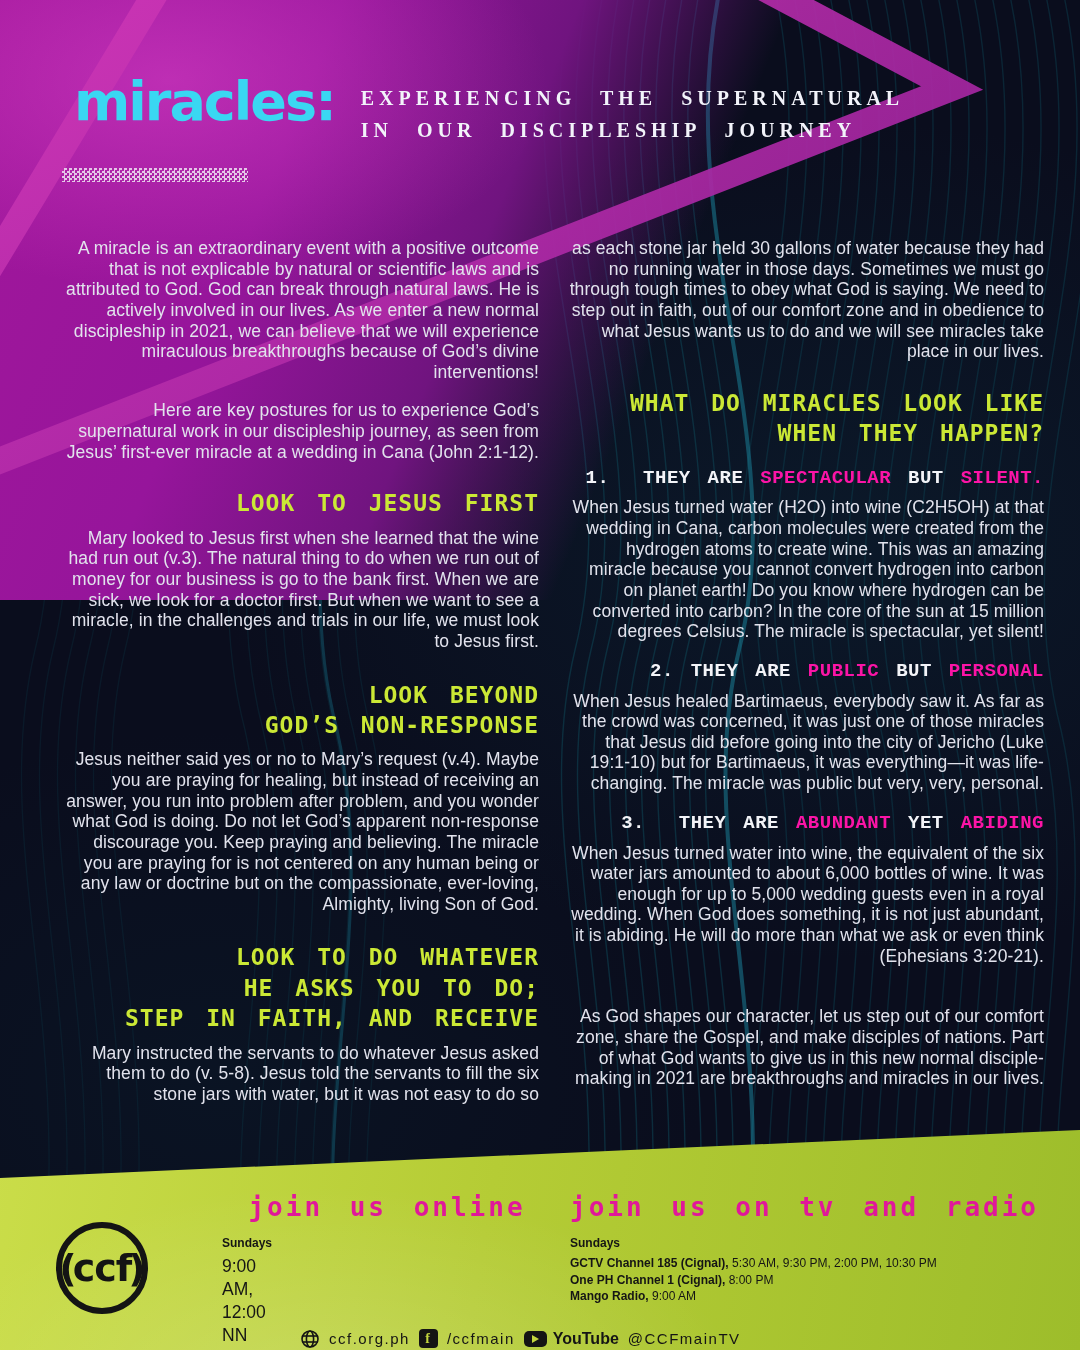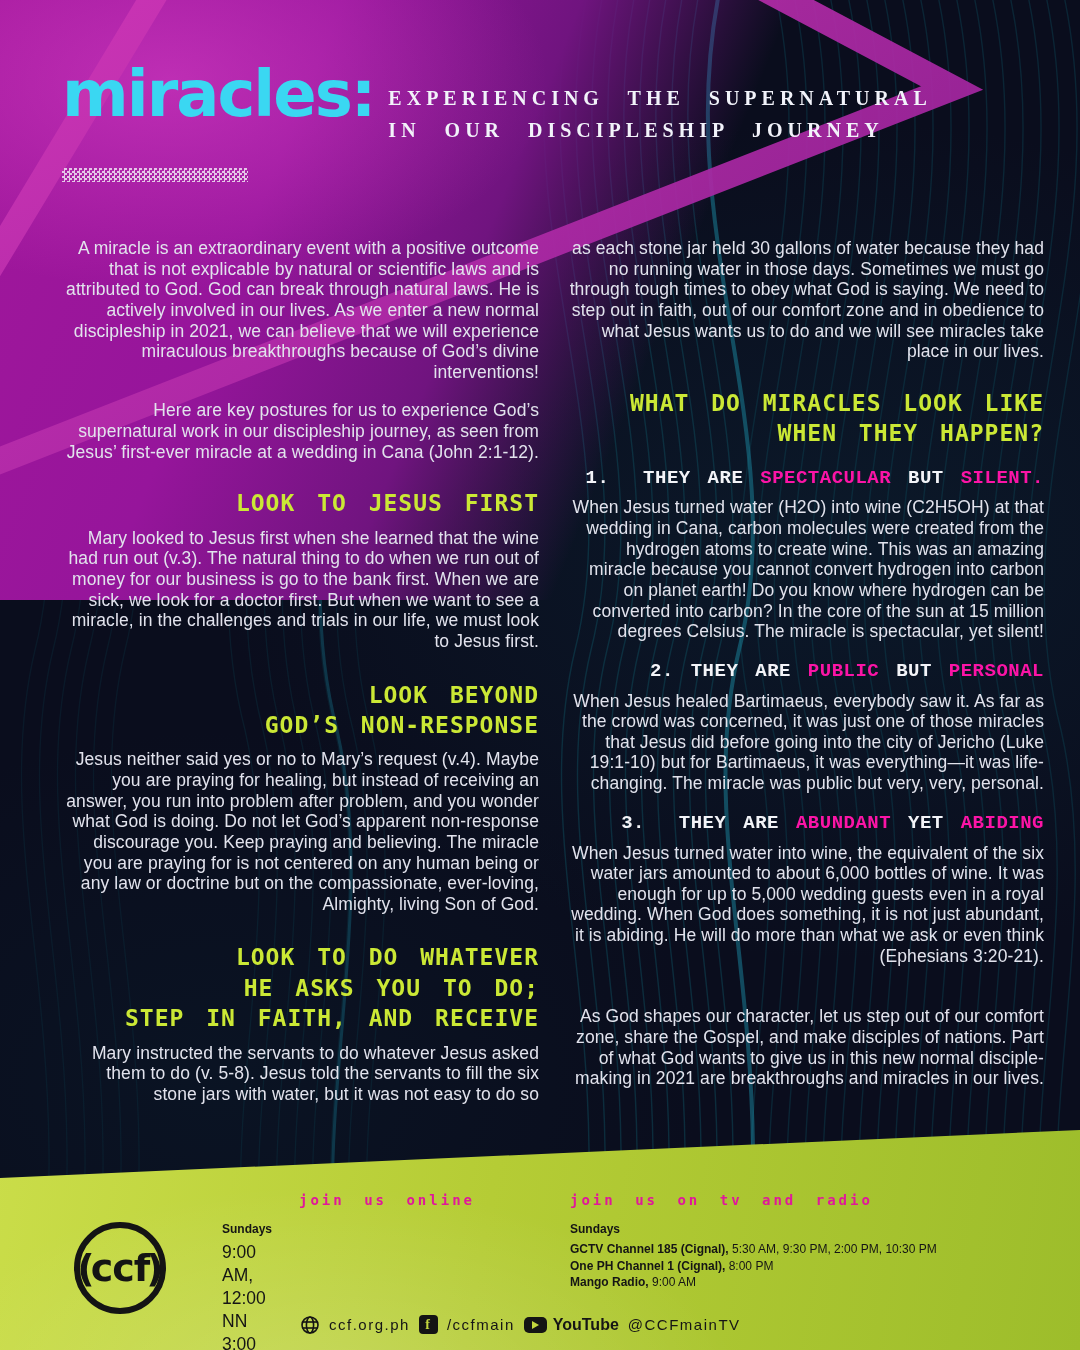--- a/index.html
+++ b/index.html
@@ -21,21 +21,21 @@
   svg.tri{position:absolute;inset:0;z-index:1;pointer-events:none;}
   header{position:absolute;left:62px;top:56px;z-index:3;width:960px;}
   .logo-row{display:flex;align-items:center;gap:16px;font-weight:bold;}
   .logo-mark{font-size:40px;letter-spacing:-3px;line-height:1;font-family:"DejaVu Sans",sans-serif;}
   .logo-mark .li{color:#ef3fa0;}
   .logo-mark .ld{color:#1d6cb4;}
   .logo-mark .lc{color:#3ab4e6;margin-left:-6px;}
   .logo-sunday{color:#fff;font-family:"DejaVu Sans Mono",monospace;font-size:24px;letter-spacing:7px;font-weight:bold;}
   .title-row{display:flex;align-items:flex-start;margin-top:8px;}
   h1.title{
-    margin:0;color:#3ad7f2;font-size:64px;line-height:.95;font-weight:bold;
+    margin:12px;color:#3ad7f2;font-size:54px;line-height:.95;font-weight:bold;
     letter-spacing:-2px;font-family:"DejaVu Sans",sans-serif;
   }
   .subtitle{
     margin-left:14px;margin-top:18px;color:#f2f3fa;font-family:Liberation Serif, serif;
     font-weight:bold;font-size:20px;letter-spacing:5px;word-spacing:14px;line-height:1.6;white-space:pre-line;
   }
   .checker-bar{
     margin-top:22px;width:186px;height:14px;opacity:.85;
     background:conic-gradient(#eee2f2 25%, transparent 0 50%, #eee2f2 0 75%, transparent 0);
     background-size:5px 5px;
@@ -60,29 +60,29 @@
   p.closing{margin-top:40px;}
   footer{
     position:absolute;left:0;top:1120px;width:1080px;height:230px;z-index:4;
     clip-path:polygon(0 58px, 100% 10px, 100% 100%, 0 100%);
     background:
       radial-gradient(600px 300px at 30% 120%, rgba(255,255,255,.18), transparent 70%),
       linear-gradient(100deg,#cadd49 0%, #b5cc35 45%, #9dbd2b 100%);
     color:#151515;
   }
   .ccf-logo{
-    position:absolute;left:74px;top:102px;width:92px;height:92px;border:6px solid #141414;
+    position:absolute;left:56px;top:102px;width:92px;height:92px;border:6px solid #141414;
     border-radius:50%;display:flex;align-items:center;justify-content:center;
     font-weight:bold;font-size:38px;color:#141414;letter-spacing:-1px;box-sizing:border-box;
     font-family:"DejaVu Sans",sans-serif;
   }
   .ccf-logo span::before{content:"(";font-weight:600;margin-right:-3px;}
   .ccf-logo span::after{content:")";font-weight:600;margin-left:-3px;}
   .f-head{
-    font-family:"DejaVu Sans Mono",monospace;font-weight:bold;font-size:14px;letter-spacing:3px;
+    font-family:"DejaVu Sans Mono",monospace;font-weight:bold;font-size:26px;letter-spacing:3px;
     word-spacing:8px;color:#e0189a;margin-bottom:14px;
   }
   .f-online{position:absolute;left:222px;top:72px;width:330px;}
   .f-online .f-head{text-align:center;}
   .f-cols{display:flex;gap:28px;}
   .f-day{font-weight:bold;font-size:12px;margin-bottom:5px;}
   .f-time{font-size:17.5px;line-height:1.32;white-space:pre-line;}
   .f-links{display:flex;gap:9px;padding-top:2px;}
   .f-link{display:flex;align-items:center;gap:9px;font-size:15px;letter-spacing:1.5px;}
   .fb-ic{width:19px;height:19px;background:#141414;border-radius:4px;color:#c3d63e;

